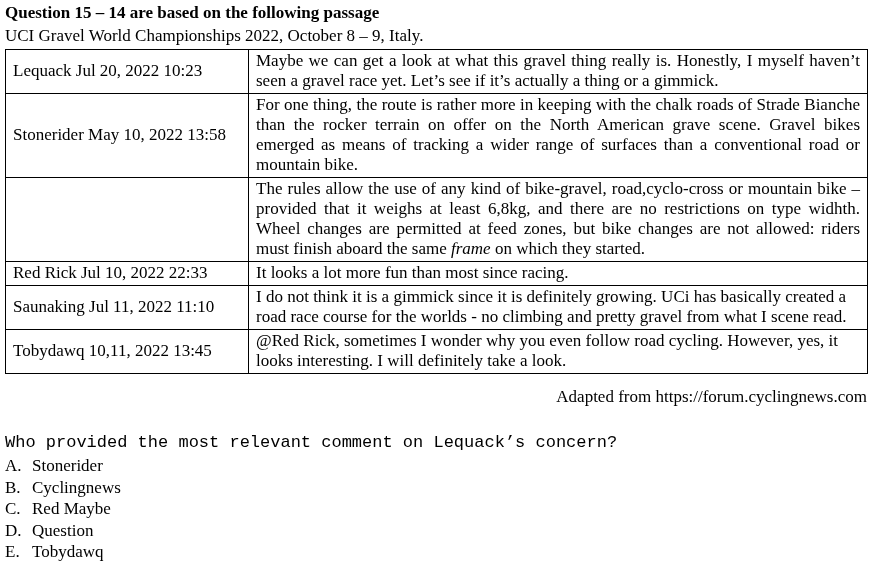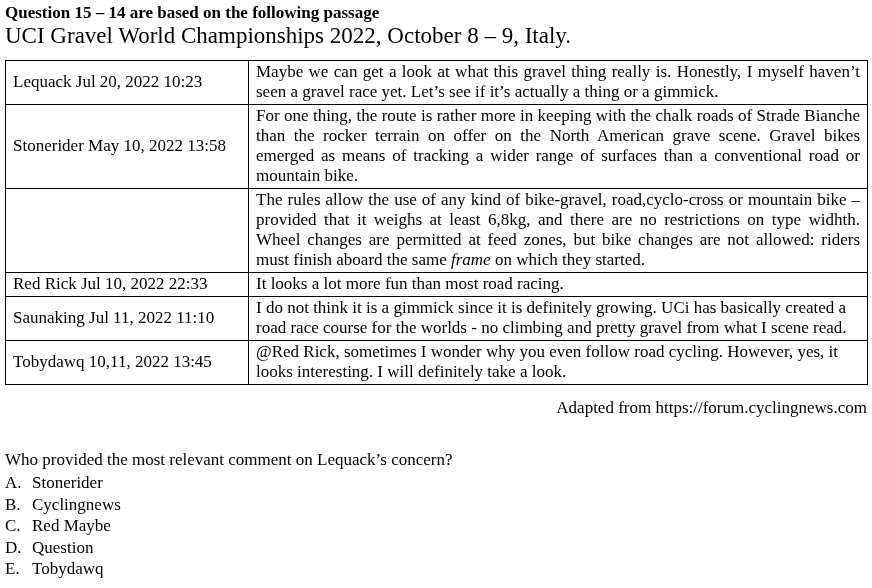--- a/index.html
+++ b/index.html
@@ -16,28 +16,28 @@
   }
   .page {
     padding: 2px 5px 0 5px;
   }
   .title {
     font-weight: bold;
     font-size: 17px;
     line-height: 22px;
   }
   .subtitle {
-    font-size: 23px;
+    font-size: 17px;
     line-height: 24px;
   }
   table.comments {
     border-collapse: collapse;
     table-layout: fixed;
     width: 862px;
-    margin-top: 12px;
+    margin-top: 1px;
   }
   table.comments td {
     border: 1px solid #000000;
     font-size: 17px;
     line-height: 20px;
     padding: 1px 7px 2px 7px;
     word-wrap: break-word;
   }
   td.author-cell {
     vertical-align: middle;
@@ -51,21 +51,22 @@
   .source-line {
     width: 862px;
     text-align: right;
     font-size: 17px;
     line-height: 22px;
     margin-top: 12px;
   }
   .question-text {
     font-size: 17px;
     line-height: 22px;
-    margin-top: 30px;
+    margin-top: 24px;
+    font-family: Liberation Mono, monospace;
   }
   .options {
     margin-top: 1px;
   }
   .option-row {
     display: flex;
     font-size: 17px;
     line-height: 21.5px;
   }
   .option-letter {
@@ -94,21 +95,21 @@
       <tr>
         <td class="author-cell">Stonerider May 10, 2022 13:58</td>
         <td class="comment-cell justify">For one thing, the route is rather more in keeping with the chalk roads of Strade Bianche than the rocker terrain on offer on the North American grave scene. Gravel bikes emerged as means of tracking a wider range of surfaces than a conventional road or mountain bike.</td>
       </tr>
       <tr>
         <td class="author-cell"></td>
         <td class="comment-cell justify"><span>The rules allow the use of any kind of bike-gravel, road,cyclo-cross or mountain bike – provided that it weighs at least 6,8kg, and there are no restrictions on type widhth. Wheel changes are permitted at feed zones, but bike changes are not allowed: riders must finish aboard the same </span><i>frame</i><span> on which they started.</span></td>
       </tr>
       <tr>
         <td class="author-cell">Red Rick Jul 10, 2022 22:33</td>
-        <td class="comment-cell">It looks a lot more fun than most road racing.</td>
+        <td class="comment-cell">It looks a lot more fun than most since racing.</td>
       </tr>
       <tr>
         <td class="author-cell">Saunaking Jul 11, 2022 11:10</td>
         <td class="comment-cell">I do not think it is a gimmick since it is definitely growing. UCi has basically created a road race course for the worlds - no climbing and pretty gravel from what I scene read.</td>
       </tr>
       <tr>
         <td class="author-cell">Tobydawq 10,11, 2022 13:45</td>
         <td class="comment-cell">@Red Rick, sometimes I wonder why you even follow road cycling. However, yes, it looks interesting. I will definitely take a look.</td>
       </tr>
     </tbody>

